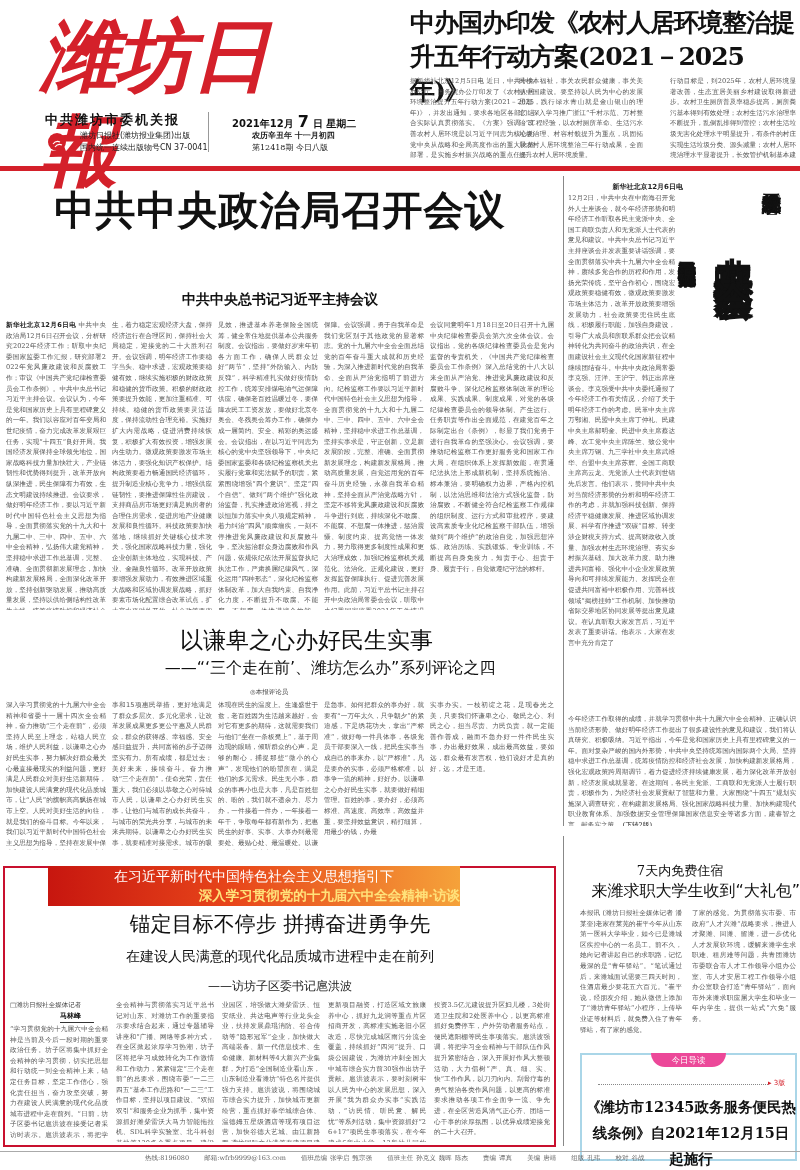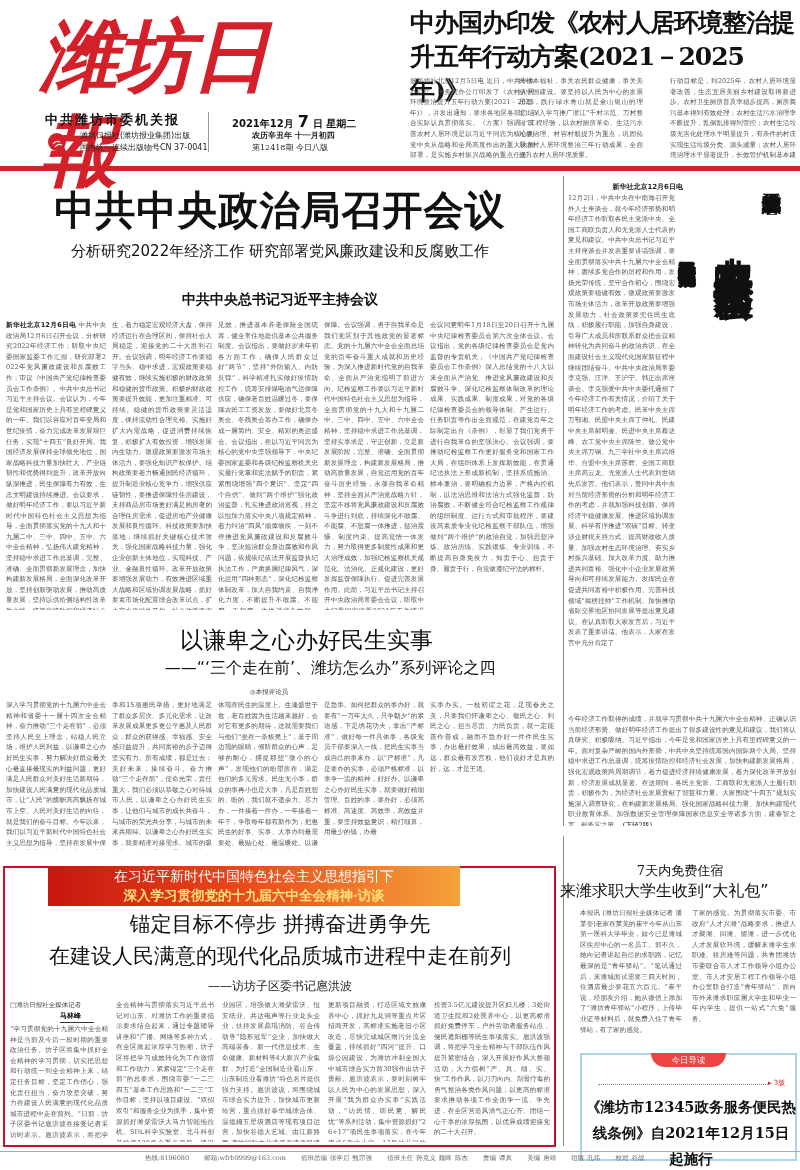--- a/index.html
+++ b/index.html
@@ -27,30 +27,30 @@
 .vhead{writing-mode:vertical-rl;font-weight:bold;color:#111}
 .vh-big{left:712px;top:225px;font-size:40px;line-height:44px;letter-spacing:2px}
 .vh-right{left:760px;top:178px;font-family:"DejaVu Sans",sans-serif;font-size:20px;line-height:24px;font-weight:normal}
 .vh-left{left:676px;top:248px;font-size:18px;line-height:22px}
 .head2{left:180px;top:625px;width:380px;font-weight:normal;font-size:23px;line-height:30px;color:#111}
 .sub3{left:100px;top:658px;width:460px;text-align:center;font-family:"DejaVu Sans",sans-serif;font-size:16px;color:#111}
 .byline2{left:250px;top:688px;font-size:6.5px;color:#444}
 .banner-box{left:3px;top:866px;width:553px;height:281px;border:2px solid #c8102e}
 .banner{left:48px;top:866px;width:412px;height:40px;background:linear-gradient(90deg,#c7160f,#e8461a 45%,#f5a23a)}
 .banner-l1{left:48px;top:867px;width:412px;text-align:center;font-family:"DejaVu Sans",sans-serif;font-size:14px;color:#fff;line-height:18px}
-.banner-l2{left:48px;top:886px;width:412px;text-align:center;font-size:13.5px;color:#ffe27a;font-weight:bold;line-height:18px}
+.banner-l2{left:48px;top:886px;width:412px;text-align:right;font-size:13.5px;color:#ffe27a;font-weight:bold;line-height:18px}
 .head3a{left:0;top:910px;width:560px;text-align:center;font-family:"DejaVu Sans",sans-serif;font-size:21px;line-height:28px;color:#111}
-.head3b{left:0;top:942px;width:560px;text-align:center;font-family:"DejaVu Sans",sans-serif;font-size:21px;line-height:28px;color:#111}
+.head3b{left:0;top:942px;width:560px;text-align:center;font-family:"DejaVu Sans",sans-serif;font-size:14px;line-height:28px;color:#111}
 .sub4{left:0;top:978px;width:560px;text-align:center;font-size:12px;color:#222}
 .byline3{left:10px;top:1001px;font-size:6.5px;color:#444}
 .byline3-name{left:60px;top:1011px;width:34px;font-family:"DejaVu Sans",sans-serif;font-weight:bold;font-size:7px;border-bottom:1px solid #333;padding-bottom:1px;color:#111}
 .story4-k{left:560px;top:862px;width:240px;text-align:center;font-size:13px;color:#111}
-.story4-h{left:560px;top:880px;width:240px;text-align:left;font-family:"DejaVu Sans",sans-serif;font-size:16px;line-height:22px;color:#111}
+.story4-h{left:560px;top:880px;width:240px;text-align:right;font-family:"DejaVu Sans",sans-serif;font-size:16px;line-height:22px;color:#111}
 .guide{left:580px;top:1053px;width:217px;height:108px;border:2px solid #aad6e8}
-.guide-tab{left:651px;top:1053px;width:75px;height:14px;background:#ef4444;border-radius:0 0 30px 30px;color:#fff;font-family:"DejaVu Sans",sans-serif;font-size:8.5px;text-align:center;line-height:14px}
+.guide-tab{left:651px;top:1053px;width:75px;height:14px;background:#ec4899;border-radius:0 0 30px 30px;color:#fff;font-family:"DejaVu Sans",sans-serif;font-size:8.5px;text-align:center;line-height:14px}
 .guide-rule{left:598px;top:1084px;width:170px;border-top:1px dotted #888}
 .guide-arrow{left:768px;top:1078px;color:#d4202a;font-family:"DejaVu Sans",sans-serif;font-size:7px;font-weight:normal}
 .guide-t1{left:586px;top:1094px;width:210px;font-weight:bold;font-size:14.5px;line-height:26px;color:#111;text-align:center}
 .footline{left:0;top:1151px;width:800px;border-top:1px solid #aaa}
 .footer{left:145px;top:1154px;font-size:6.5px;color:#666;white-space:nowrap;word-spacing:1px}
 .footer span{margin-right:12px}
 </style>
 </head>
 <body>
 
@@ -72,21 +72,20 @@
 
 <div class="abs top-head">中办国办印发《农村人居环境整治提升五年行动方案(2021－2025年)》</div>
 <div class="abs col-text" style="left:410px;top:76px;width:124px;height:86px">据新华社北京12月5日电 近日，中共中央办公厅、国务院办公厅印发了《农村人居环境整治提升五年行动方案(2021－2025年)》，并发出通知，要求各地区各部门结合实际认真贯彻落实。《方案》强调，改善农村人居环境是以习近平同志为核心的党中央从战略和全局高度作出的重大决策部署，是实施乡村振兴战略的重点任务，事关广大农</div>
 <div class="abs col-text" style="left:519px;top:76px;width:124px;height:86px">民根本福祉，事关农民群众健康，事关美丽中国建设。要坚持以人民为中心的发展思想，践行绿水青山就是金山银山的理念，深入学习推广浙江“千村示范、万村整治”工程经验，以农村厕所革命、生活污水垃圾治理、村容村貌提升为重点，巩固拓展农村人居环境整治三年行动成果，全面提升农村人居环境质量。</div>
 <div class="abs col-text" style="left:670px;top:76px;width:126px;height:86px">行动目标是，到2025年，农村人居环境显著改善，生态宜居美丽乡村建设取得新进步。农村卫生厕所普及率稳步提高，厕所粪污基本得到有效处理；农村生活污水治理率不断提升，乱倒乱排得到管控；农村生活垃圾无害化处理水平明显提升，有条件的村庄实现生活垃圾分类、源头减量；农村人居环境治理水平显著提升，长效管护机制基本建立。</div>
 
 <div class="abs redbar"></div>
 
 <div class="abs head1">中共中央政治局召开会议</div>
 <div class="abs sub1">
-  <div>分析研究2022年经济工作  研究部署党风廉政建设和反腐败工作</div>
 </div>
 <div class="abs sub2">中共中央总书记习近平主持会议</div>
 <div class="abs col-text" style="left:6px;top:320px;width:100px;height:290px"><span class="lead">新华社北京12月6日电</span> <span>中共中央政治局12月6日召开会议，分析研究2022年经济工作；听取中央纪委国家监委工作汇报，研究部署2022年党风廉政建设和反腐败工作；审议《中国共产党纪律检查委员会工作条例》。中共中央总书记习近平主持会议。会议认为，今年是党和国家历史上具有里程碑意义的一年。我们以容应对百年变局和世纪疫情，奋力完成改革发展艰巨任务，实现“十四五”良好开局。我国经济发展保持全球领先地位，国家战略科技力量加快壮大，产业链韧性和优势得到提升，改革开放向纵深推进，民生保障有力有效，生态文明建设持续推进。会议要求，做好明年经济工作，要以习近平新时代中国特色社会主义思想为指导，全面贯彻落实党的十九大和十九届二中、三中、四中、五中、六中全会精神，弘扬伟大建党精神，坚持稳中求进工作总基调，完整、准确、全面贯彻新发展理念，加快构建新发展格局，全面深化改革开放，坚持创新驱动发展，推动高质量发展，坚持以供给侧结构性改革为主线，统筹疫情防控和经济社会发展，统筹发展和安全，继续做好“六稳”、“六保”工作，持续改善民</span></div>
 <div class="abs col-text" style="left:112px;top:320px;width:100px;height:290px">生，着力稳定宏观经济大盘，保持经济运行在合理区间，保持社会大局稳定，迎接党的二十大胜利召开。会议强调，明年经济工作要稳字当头、稳中求进，宏观政策要稳健有效，继续实施积极的财政政策和稳健的货币政策。积极的财政政策要提升效能，更加注重精准、可持续。稳健的货币政策要灵活适度，保持流动性合理充裕。实施好扩大内需战略，促进消费持续恢复，积极扩大有效投资，增强发展内生动力。微观政策要激发市场主体活力，要强化知识产权保护。结构政策要着力畅通国民经济循环，提升制造业核心竞争力，增强供应链韧性，要推进保障性住房建设，支持商品房市场更好满足购房者的合理住房需求，促进房地产业健康发展和良性循环。科技政策要加快落地，继续抓好关键核心技术攻关，强化国家战略科技力量，强化企业创新主体地位，实现科技、产业、金融良性循环。改革开放政策要增强发展动力，有效推进区域重大战略和区域协调发展战略，抓好要素市场化配置综合改革试点，扩大高水平对外开放。社会政策要兜住民生底线，落实好就业优先政策，推动新的生育政策落地</div>
 <div class="abs col-text" style="left:218px;top:320px;width:100px;height:290px">见效，推进基本养老保险全国统筹，健全常住地提供基本公共服务制度。会议指出，要做好岁末年初各方面工作，确保人民群众过好“两节”，坚持“外防输入、内防反弹”，科学精准扎实做好疫情防控工作，统筹安排煤电油气运保障供应，确保老百姓温暖过冬，要保障农民工工资发放，要做好北京冬奥会、冬残奥会筹办工作，确保办成一届简约、安全、精彩的奥运盛会。会议指出，在以习近平同志为核心的党中央坚强领导下，中央纪委国家监委和各级纪检监察机关忠实履行党章和宪法赋予的职责，紧紧围绕增强“四个意识”、坚定“四个自信”、做到“两个维护”强化政治监督，扎实推进政治巡视，持之以恒加力落实中央八项规定精神，着力纠治“四风”顽瘴痼疾，一刻不停推进党风廉政建设和反腐败斗争，坚决惩治群众身边腐败和作风问题，依规依纪依法开展监督执纪执法工作，严肃换届纪律风气，深化运用“四种形态”，深化纪检监察体制改革，加大自我约束、自我净化力度，不断提升不敢腐、不能腐、不想腐一体推进综合效能，为“十四五”开好局起好步提供了坚强</div>
 <div class="abs col-text" style="left:324px;top:320px;width:100px;height:290px">保障。会议强调，勇于自我革命是我们党区别于其他政党的显著标志。党的十九届六中全会全面总结党的百年奋斗重大成就和历史经验，为深入推进新时代党的自我革命、全面从严治党指明了前进方向。纪检监察工作要以习近平新时代中国特色社会主义思想为指导，全面贯彻党的十九大和十九届二中、三中、四中、五中、六中全会精神，坚持稳中求进工作总基调，坚持实事求是，守正创新，立足新发展阶段，完整、准确、全面贯彻新发展理念，构建新发展格局，推动高质量发展，自觉运用党的百年奋斗历史经验，永葆自我革命精神，坚持全面从严治党战略方针，坚定不移将党风廉政建设和反腐败斗争进行到底，持续深化不敢腐、不能腐、不想腐一体推进，惩治震慑、制度约束、提高觉悟一体发力，努力取得更多制度性成果和更大治理成效，加强纪检监察机关规范化、法治化、正规化建设，更好发挥监督保障执行、促进完善发展作用。此前，习近平总书记主持召开中央政治局常委会会议，听取中央纪委国家监委2021年工作情况和十九届中央纪律检查委员会第六次全体会议准备情况汇报。</div>
 <div class="abs col-text" style="left:430px;top:320px;width:124px;height:290px">会议同意明年1月18日至20日召开十九届中央纪律检查委员会第六次全体会议。会议指出，党的各级纪律检查委员会是党内监督的专责机关，《中国共产党纪律检查委员会工作条例》深入总结党的十八大以来全面从严治党、推进党风廉政建设和反腐败斗争、深化纪检监察体制改革的理论成果、实践成果、制度成果，对党的各级纪律检查委员会的领导体制、产生运行、任务职责等作出全面规范，在建党百年之际制定出台《条例》，彰显了我们党勇于进行自我革命的坚强决心。会议强调，要推动纪检监察工作更好服务党和国家工作大局，在组织体系上发挥新效能，在贯通纪法执法上形成新机制，坚持系统施治、标本兼治，要明确权力边界，严格内控机制，以法治思维和法治方式强化监督，防治腐败，不断健全符合纪检监察工作规律的组织制度、运行方式和审批程序，要建设高素质专业化纪检监察干部队伍，增强做到“两个维护”的政治自觉，加强思想淬炼、政治历练、实践锻炼、专业训练，不断提高自身免疫力，知责于心、担责于身、履责于行，自觉做遵纪守法的标杆。</div>
 
 <div class="abs vline" style="left:563px;top:176px;height:650px"></div>
 <div class="abs right-dateline">新华社北京12月6日电</div>

